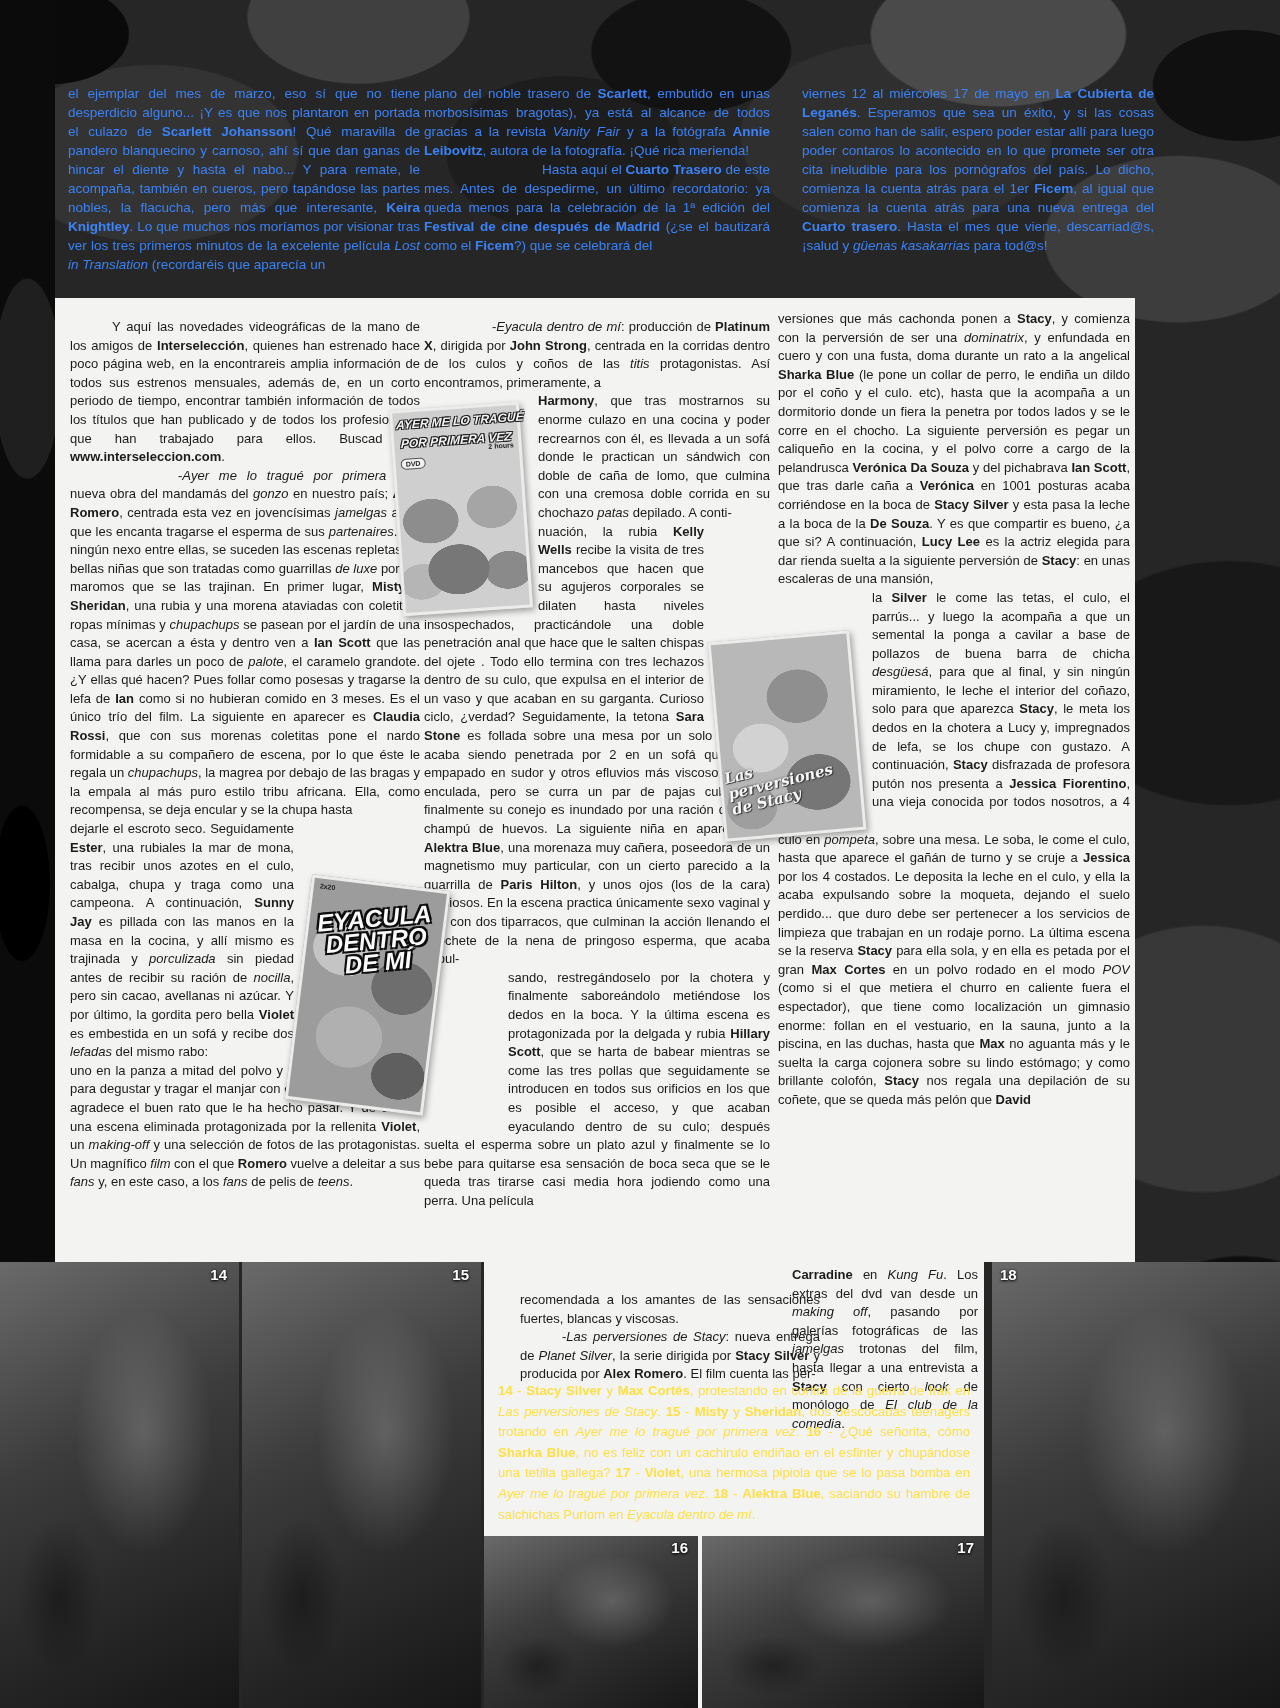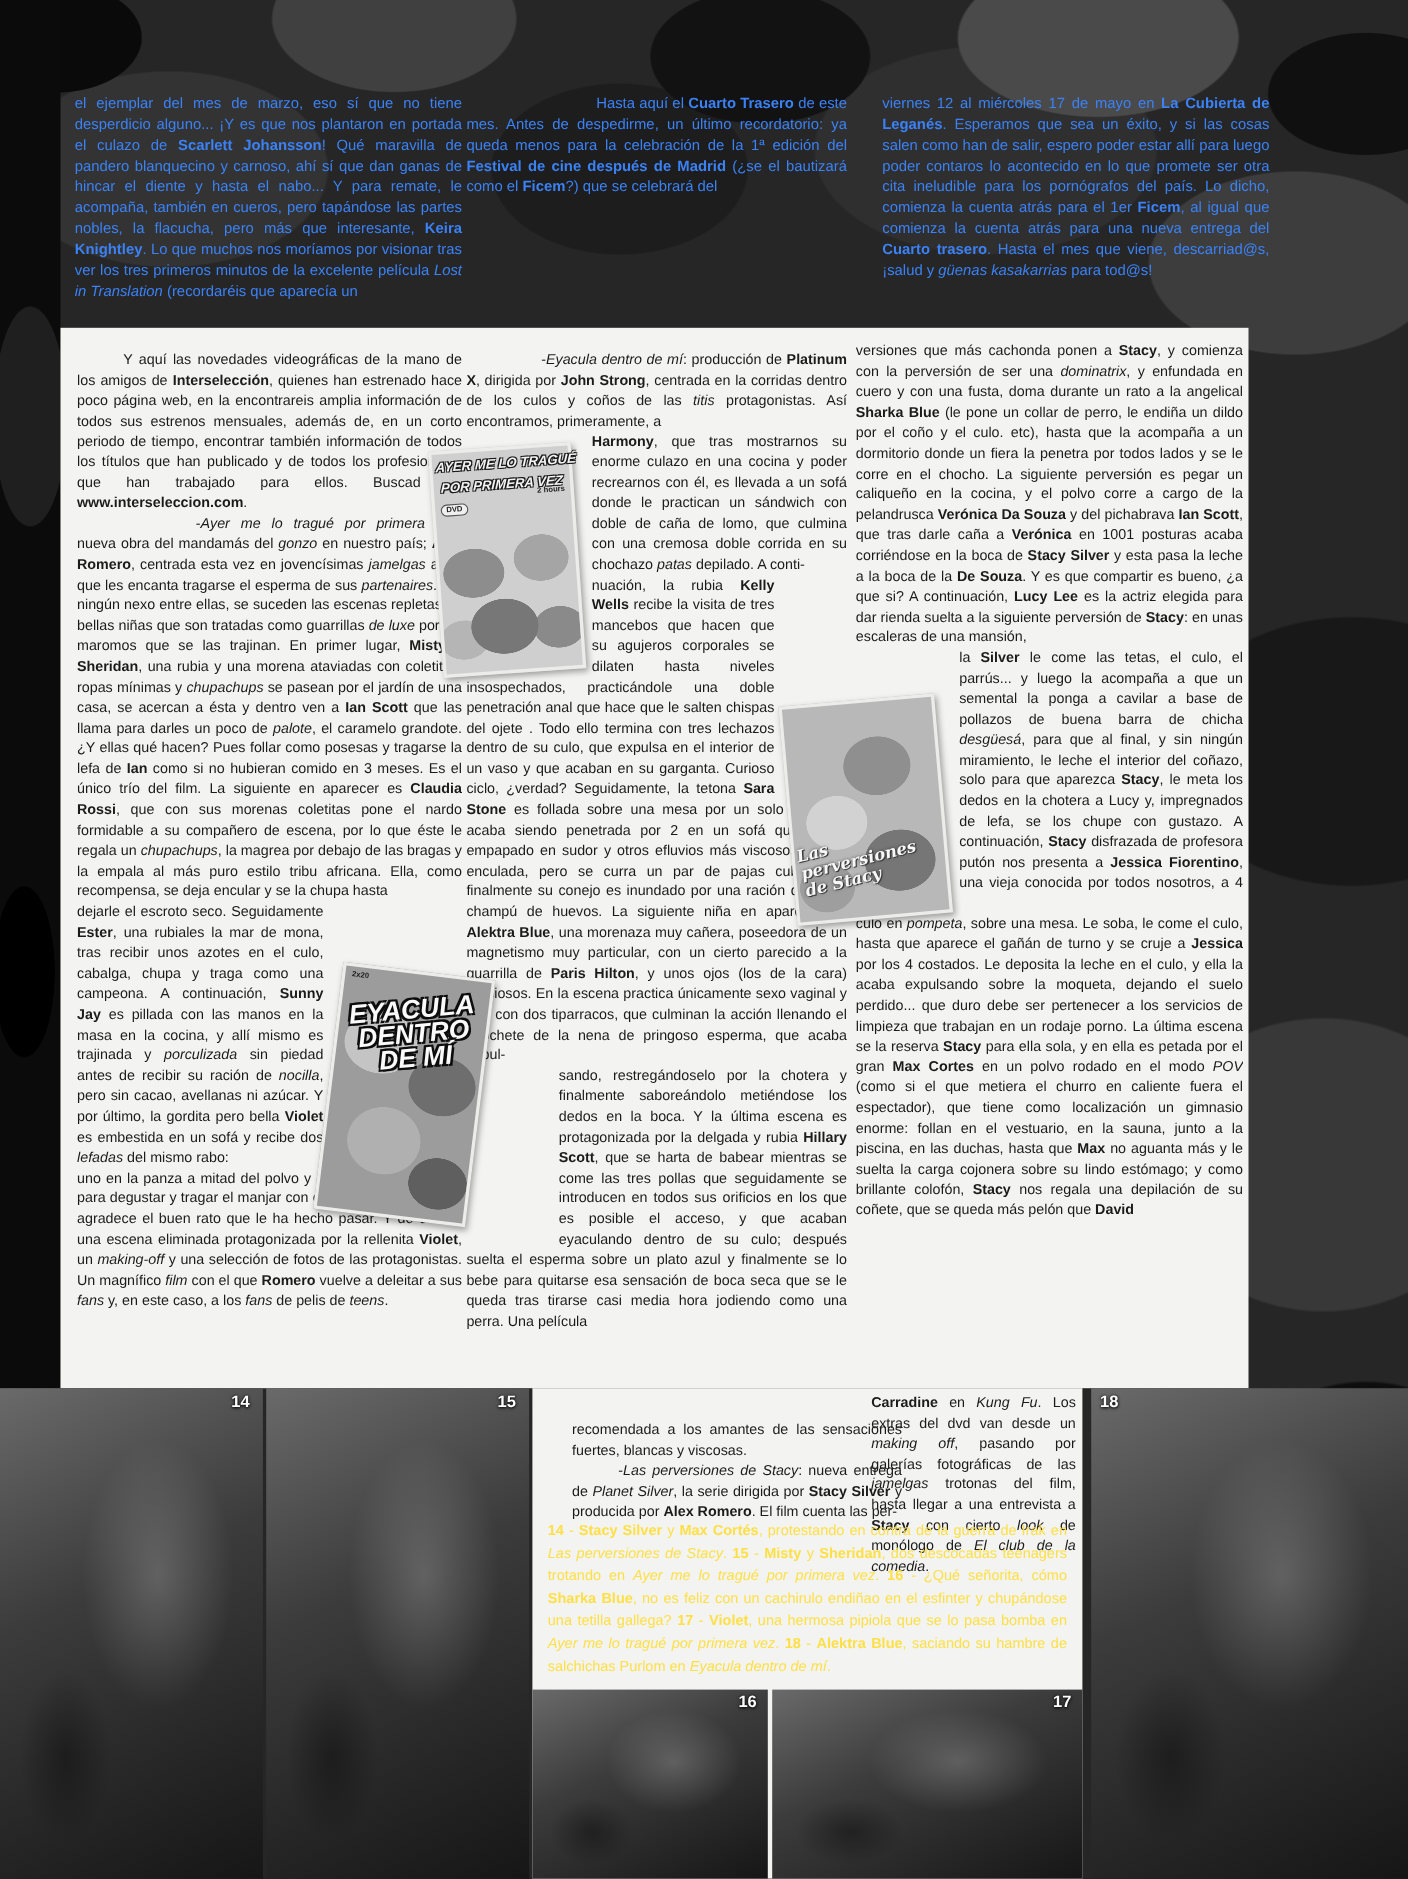--- a/index.html
+++ b/index.html
@@ -110,20 +110,21 @@
 </head>
 <body>
 
 <div class="abs bg"></div>
 <div class="abs left-strip"></div>
 
 <div class="abs toptext" style="left:68px;top:84px;width:352px;">
   <p>el ejemplar del mes de marzo, eso sí que no tiene desperdicio alguno... ¡Y es que nos plantaron en portada el culazo de <b>Scarlett Johansson</b>! Qué maravilla de pandero blanquecino y carnoso, ahí sí que dan ganas de hincar el diente y hasta el nabo... Y para remate, le acompaña, también en cueros, pero tapándose las partes nobles, la flacucha, pero más que interesante, <b>Keira Knightley</b>. Lo que muchos nos moríamos por visionar tras ver los tres primeros minutos de la excelente película <i>Lost in Translation</i> (recordaréis que aparecía un</p>
 </div>
 <div class="abs toptext" style="left:424px;top:84px;width:346px;">
+  <p>plano del noble trasero de <b>Scarlett</b>, embutido en unas morbosísimas bragotas), ya está al alcance de todos gracias a la revista <i>Vanity Fair</i> y a la fotógrafa <b>Annie Leibovitz</b>, autora de la fotografía. ¡Qué rica merienda!</p>
   <p class="ind">Hasta aquí el <b>Cuarto Trasero</b> de este mes. Antes de despedirme, un último recordatorio: ya queda menos para la celebración de la 1ª edición del <b>Festival de cine después de Madrid</b> (¿se el bautizará como el <b>Ficem</b>?) que se celebrará del</p>
 </div>
 <div class="abs toptext" style="left:802px;top:84px;width:352px;">
   <p>viernes 12 al miércoles 17 de mayo en <b>La Cubierta de Leganés</b>. Esperamos que sea un éxito, y si las cosas salen como han de salir, espero poder estar allí para luego poder contaros lo acontecido en lo que promete ser otra cita ineludible para los pornógrafos del país. Lo dicho, comienza la cuenta atrás para el 1er <b>Ficem</b>, al igual que comienza la cuenta atrás para una nueva entrega del <b>Cuarto trasero</b>. Hasta el mes que viene, descarriad@s, ¡salud y <i>güenas kasakarrias</i> para tod@s!</p>
 </div>
 
 <div class="abs white-panel" style="left:55px;top:298px;width:1080px;height:964px;"></div>
 
 <div class="abs white-panel" style="left:484px;top:1262px;width:500px;height:446px;"></div>
 

